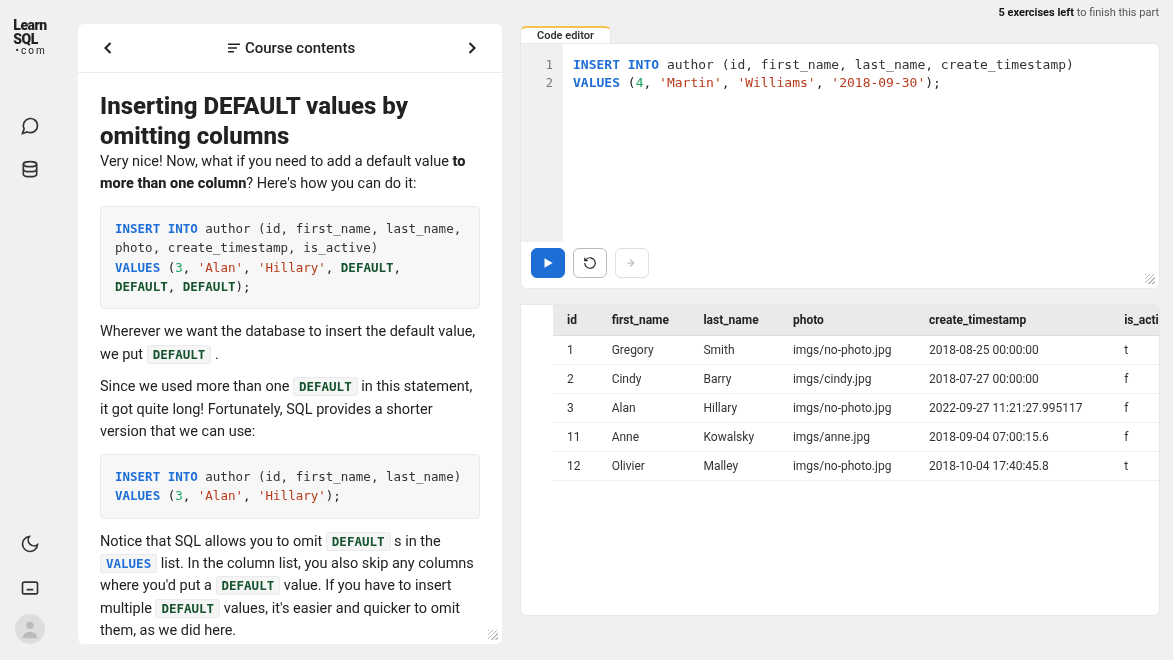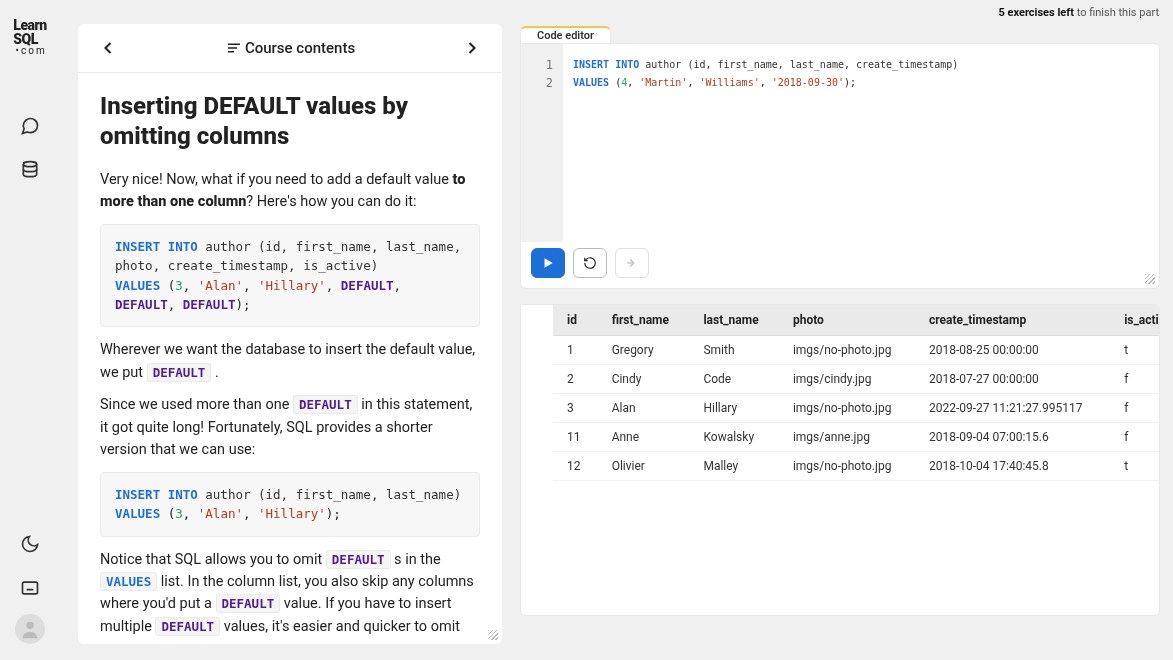--- a/index.html
+++ b/index.html
@@ -68,21 +68,20 @@
   overflow: hidden;
   flex: 1;
   font-size: 14.5px;
   line-height: 1.55;
   color: #222;
 }
 .lesson-body h1 {
   font-size: 24px;
   font-weight: 800;
   line-height: 1.25;
-  margin-bottom: 18px;
 }
 .lesson-body p { margin-bottom: 10px; }
 .lesson-body strong { font-weight: 800; }
 pre.codeblock {
   background: #f7f7f7;
   border: 1px solid #eaeaea;
   border-radius: 4px;
   padding: 12px 14px;
   font-family: "Consolas","Menlo",monospace;
   font-size: 12.5px;
@@ -94,21 +93,21 @@
   background: #f5f5f5;
   border: 1px solid #eaeaea;
   padding: 1px 5px;
   border-radius: 3px;
   font-family: "Consolas","Menlo",monospace;
   font-size: 12.5px;
 }
 .kw-insert { color: #1e6ed8; font-weight: 700; }
 .kw-into   { color: #1e6ed8; font-weight: 700; }
 .kw-values { color: #1e6ed8; font-weight: 700; }
-.kw-default{ color: #4c1d95; font-weight: 700; }
+.kw-default{ color: #14532d; font-weight: 700; }
 .num  { color: #1fa463; }
 .str  { color: #b8391a; }
 .func { color: #333; }
 .top-status {
   position: absolute;
   right: 14px;
   top: 6px;
   font-size: 11px;
   color: #555;
 }
@@ -148,21 +147,21 @@
   font-family: monospace;
   font-size: 12px;
   color: #777;
   text-align: right;
 }
 .gutter div { padding-right: 10px; line-height: 18px;}
 .editor-code {
   position: absolute;
   left: 52px; top: 12px; right: 10px;
   font-family: "Consolas","Menlo",monospace;
-  font-size: 10px;
+  font-size: 13px;
   line-height: 18px;
   white-space: pre;
 }
 .editor-buttons {
   position: absolute;
   left: 10px; bottom: 10px;
   display: flex;
   gap: 8px;
 }
 .btn {
@@ -374,21 +373,21 @@
             <td>1</td>
             <td>Gregory</td>
             <td>Smith</td>
             <td>imgs/no-photo.jpg</td>
             <td>2018-08-25 00:00:00</td>
             <td>t</td>
           </tr>
           <tr>
             <td>2</td>
             <td>Cindy</td>
-            <td>Code</td>
+            <td>Barry</td>
             <td>imgs/cindy.jpg</td>
             <td>2018-07-27 00:00:00</td>
             <td>f</td>
           </tr>
           <tr>
             <td>3</td>
             <td>Alan</td>
             <td>Hillary</td>
             <td>imgs/no-photo.jpg</td>
             <td>2022-09-27 11:21:27.995117</td>

